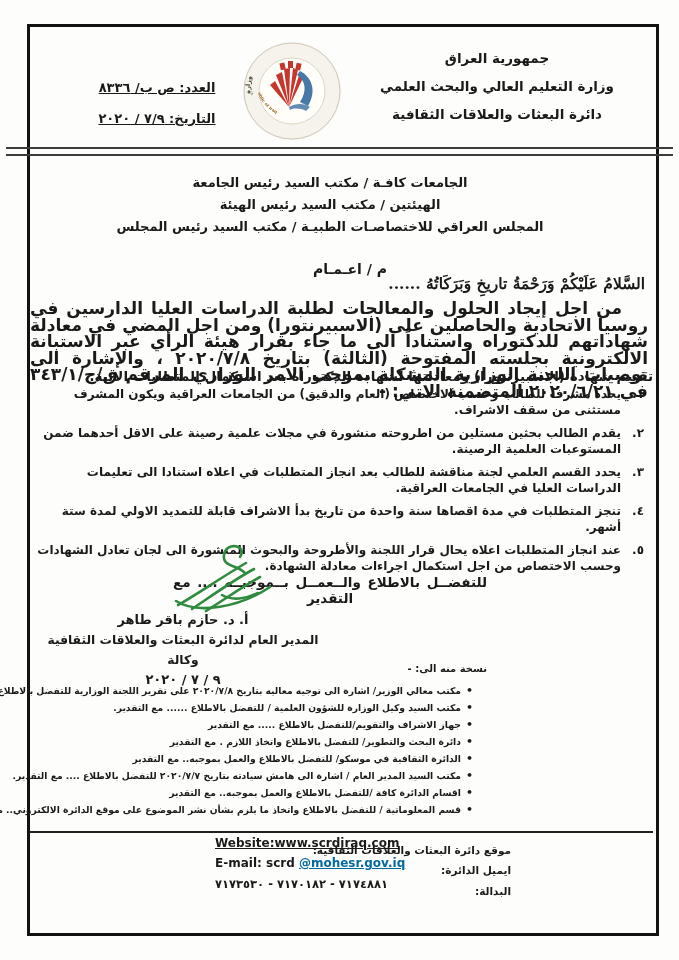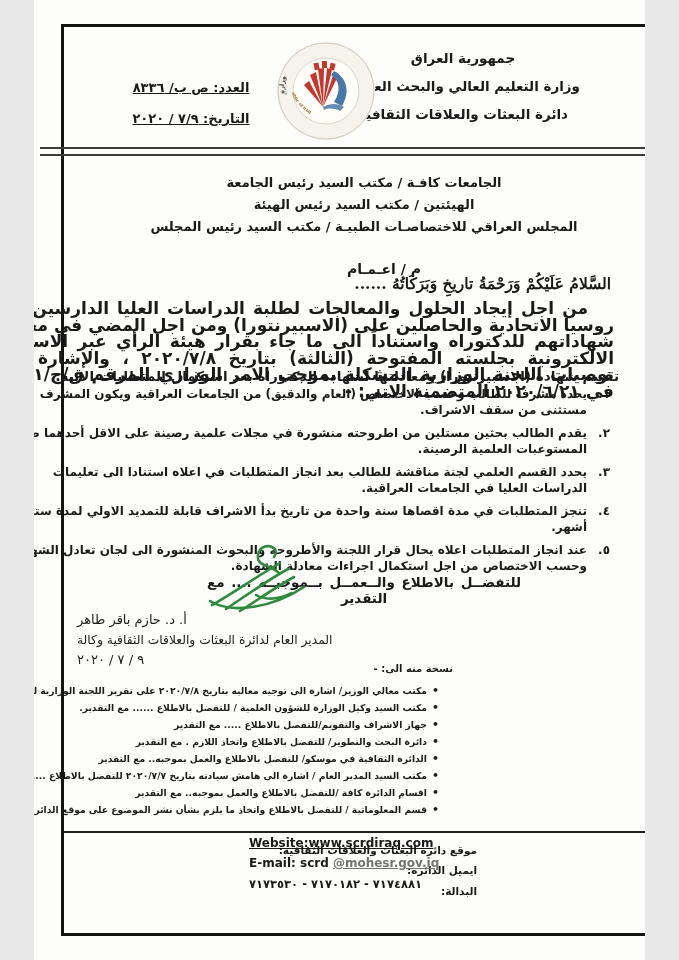--- a/index.html
+++ b/index.html
@@ -1,16 +1,16 @@
 <!DOCTYPE html>
 <html lang="ar" dir="rtl"><head>
 <meta charset="utf-8">
 <style>
   html,body{margin:0;padding:0;background:#e8e8e8;}
-  .page{position:relative;width:611px;height:960px;background:#fdfdfb;overflow:hidden;
+  .page{position:relative;width:679px;height:960px;background:#fdfdfb;overflow:hidden;
         direction:rtl;font-family:"DejaVu Sans","Liberation Sans",sans-serif;color:#1a1a1a;margin:0 auto;}
   .frame{position:absolute;left:27px;top:24px;width:626px;height:906px;border:3px solid #131313;}
   
   .ministry{position:absolute;top:44px;right:44px;width:276px;text-align:center;
             font-weight:bold;font-size:13.5px;line-height:28px;}
   .refdate{position:absolute;top:72px;left:77px;width:160px;text-align:center;
            font-weight:bold;font-size:13px;line-height:31px;text-decoration:underline;}
   .logo{position:absolute;top:41px;left:242px;width:100px;height:100px;}
   .sep-double{position:absolute;top:147px;left:6px;width:667px;height:5px;
               border-top:2px solid #3c3c3c;border-bottom:2px solid #3c3c3c;}
@@ -26,40 +26,40 @@
             font-weight:bold;line-height:16.5px;text-align:justify;text-indent:26px;padding-left:40px;}
   .eval-line{position:absolute;top:368px;right:26px;font-size:13.5px;font-weight:bold;}
   .reqs{position:absolute;top:387px;right:35px;width:616px;}
   .req{display:flex;gap:7px;font-size:12px;font-weight:bold;line-height:15.5px;margin-bottom:8px;}
   .req .num{min-width:16px;}
   .req .rtext{flex:1;}
   
   .closing{position:absolute;top:574px;left:155px;width:350px;text-align:center;
            font-size:13.5px;font-weight:bold;word-spacing:2px;}
   .sig-svg{position:absolute;top:543px;left:162px;width:125px;height:85px;}
-  .sig-block{position:absolute;top:610px;left:43px;width:306px;text-align:left;font-weight:normal;}
+  .sig-block{position:absolute;top:610px;left:30px;width:306px;text-align:center;font-weight:bold;}
   .sig-name{font-size:13px;line-height:20px;}
   .sig-title{font-size:12.3px;line-height:20px;}
   .sig-date{font-size:13px;line-height:20px;letter-spacing:1px;}
   
   .cc-head{position:absolute;top:663px;right:192px;font-size:10px;font-weight:bold;
            }
   .cc-list{position:absolute;top:682px;right:206px;width:450px;}
   .cc-item{display:flex;gap:5px;font-size:9.2px;font-weight:bold;line-height:17px;
            white-space:nowrap;}
   .cc-item .bullet{font-size:11px;line-height:17px;}
   
   .footer-line{position:absolute;top:831px;left:30px;width:623px;border-top:2px solid #202020;}
   .f-label{position:absolute;right:168px;font-size:10.5px;font-weight:bold;margin-top:6px;}
   .f-value{position:absolute;left:215px;direction:ltr;font-size:12px;font-weight:bold;}
   .lbl1{top:838px;} .lbl2{top:858px;} .lbl3{top:879px;}
   .val1{top:836px;text-decoration:underline;}
   .val2{top:856px;}
   .val3{top:877px;font-size:11.5px;direction:rtl;letter-spacing:.5px;}
-  .link-blue{color:#737373;text-decoration:underline;}
+  .link-blue{color:#0369a1;text-decoration:underline;}
 </style>
 </head>
 <body>
 
 <div class="page">
   <div class="frame"></div>
 
   <div class="ministry">
     <div>جمهورية العراق</div>
     <div>وزارة التعليم العالي والبحث العلمي</div>

